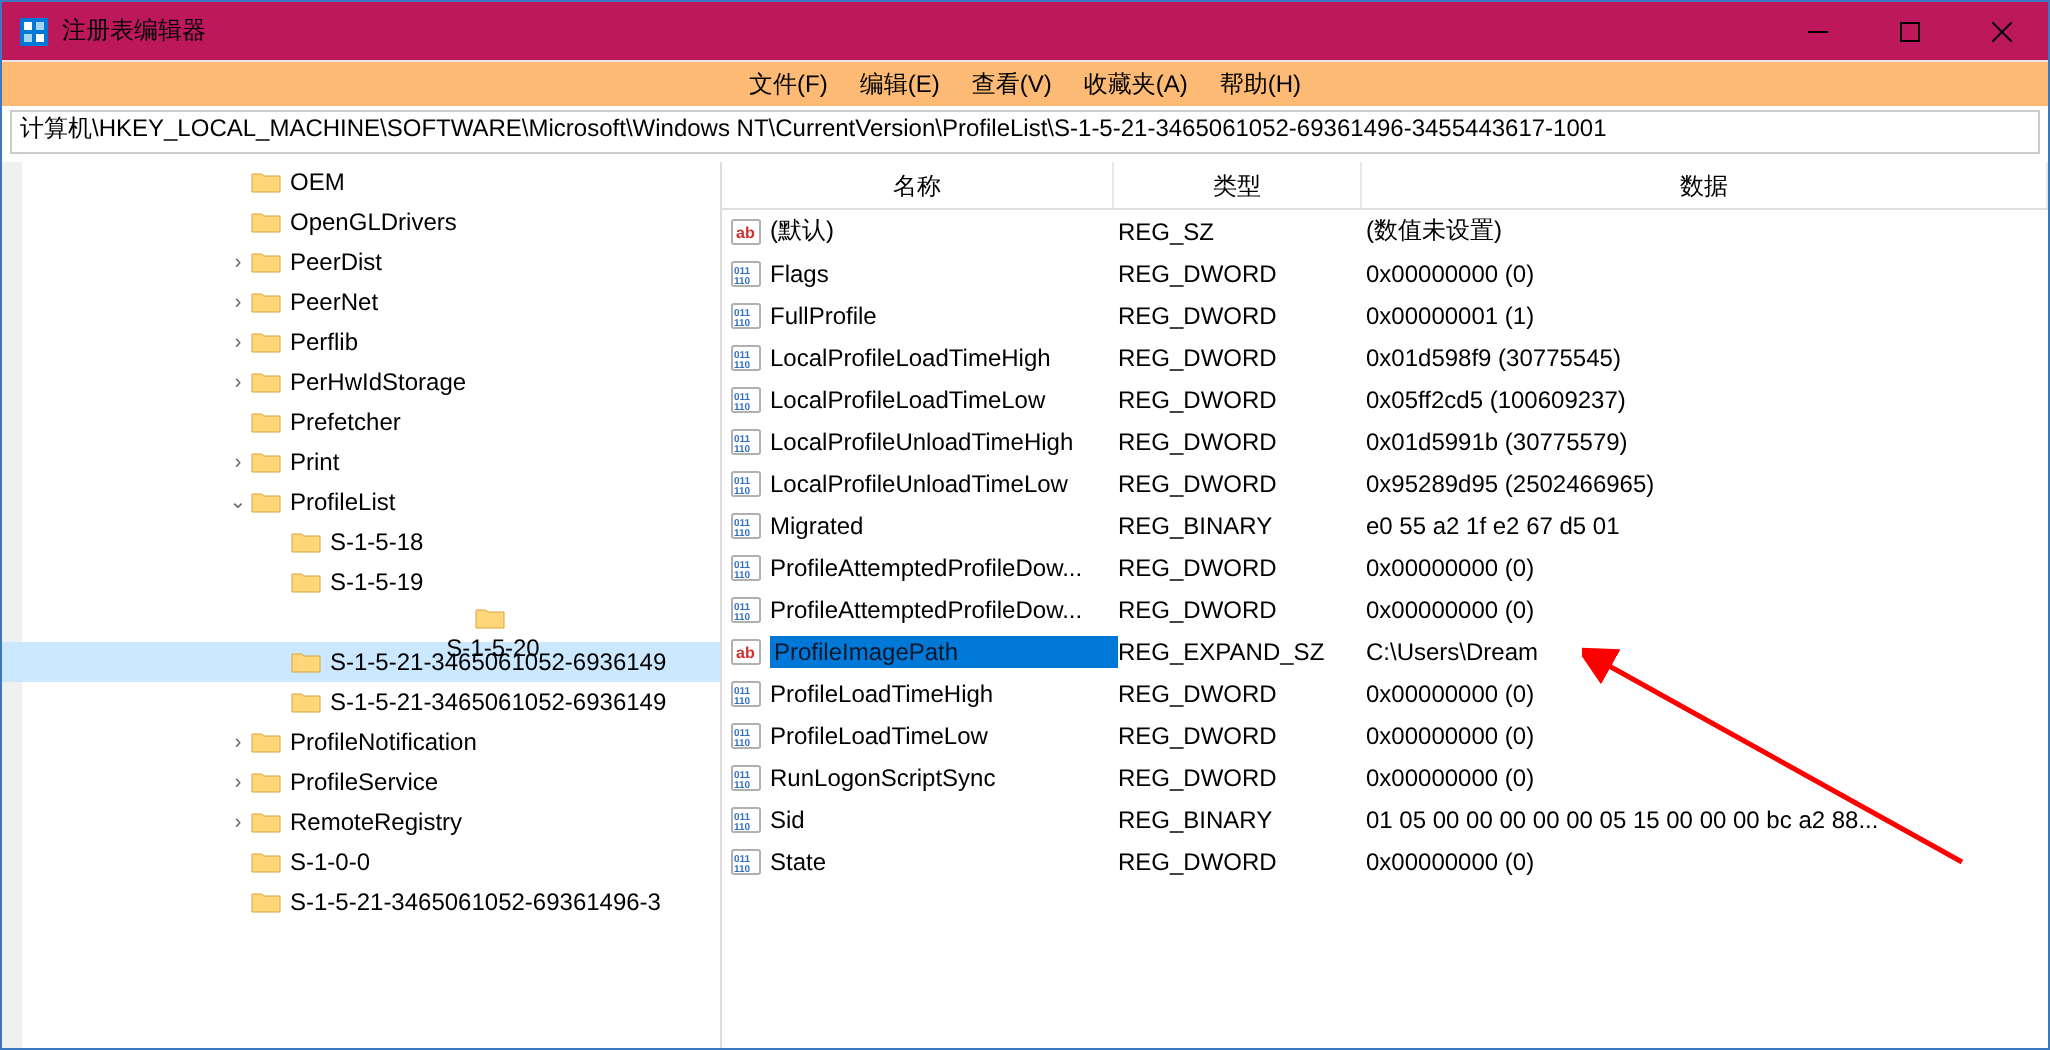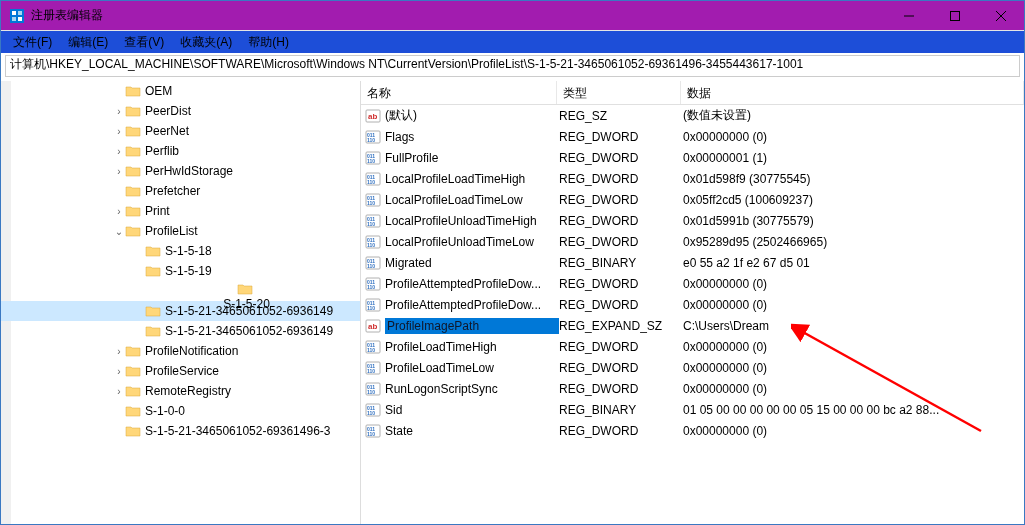--- a/index.html
+++ b/index.html
@@ -1,32 +1,32 @@
 <!DOCTYPE html>
 <html><head>
 <meta charset="utf-8">
 <style>
 * { margin: 0; padding: 0; box-sizing: border-box; font-family: "Segoe UI", "Microsoft YaHei", sans-serif; }
 body { background: #fff; font-size: 12px; overflow: hidden; }
 .window { width: 1025px; height: 525px; border: 1px solid #3a78c2; display: flex; flex-direction: column; background: #fff; }
-.titlebar { height: 30px; display: flex; align-items: center; background: #a21caf; border-bottom: 1px solid #e5e5e5; }
+.titlebar { height: 30px; display: flex; align-items: center; background: #be185d; border-bottom: 1px solid #e5e5e5; }
 .app-icon { width: 16px; height: 16px; margin: 0 6px 0 8px; display: inline-flex; align-items: center; justify-content: center; }
 .app-icon svg { width: 16px; height: 16px; }
 .title-text { flex: 1; font-size: 12px; color: #000; }
 .winbtns { display: flex; height: 100%; }
 .winbtn { width: 46px; display: flex; align-items: center; justify-content: center; cursor: pointer; }
-.menubar { height: 22px; display: flex; align-items: center; padding: 0 4px; background: #1d4ed8; }
+.menubar { height: 22px; display: flex; align-items: center; padding: 0 4px; background: #fdba74; justify-content: center; }
 .menuitem { padding: 2px 8px; cursor: pointer; font-size: 12px; color: #000; }
 .addressbar { height: 22px; border: 1px solid #ccc; margin: 2px 4px 4px 4px; display: flex; align-items: flex-start; padding: 0 4px; background: #fff; }
 .addressbar-text { font-size: 12px; color: #000; }
 .content { flex: 1; display: flex; overflow: hidden; }
 .tree-pane { width: 360px; border-right: 1px solid #ddd; overflow-y: auto; overflow-x: hidden; position: relative; }
 .list-pane { flex: 1; display: flex; flex-direction: column; overflow: hidden; position: relative; }
 .list-header { height: 24px; display: flex; background: #fff; border-bottom: 1px solid #e0e0e0; }
-.col-header { padding: 4px 6px; font-size: 12px; color: #000; border-right: 1px solid #e8e8e8; }
+.col-header { padding: 4px 6px; font-size: 12px; color: #000; border-right: 1px solid #e8e8e8; text-align: center; }
 .col-name { width: 196px; }
 .col-type { width: 124px; }
 .col-data { flex: 1; }
 .list-body { flex: 1; overflow: auto; }
 .list-row { height: 21px; display: flex; align-items: center; padding-left: 4px; }
 .val-icon { width: 16px; height: 16px; margin-right: 4px; display: inline-flex; align-items: center; justify-content: center; flex-shrink: 0; }
 .val-name { width: 174px; font-size: 12px; white-space: nowrap; overflow: hidden; text-overflow: ellipsis; }
 .val-name.selected { background: #0078d7; color: #0f172a; padding: 1px 2px; }
 .val-type { width: 124px; font-size: 12px; }
 .val-data { flex: 1; font-size: 12px; white-space: nowrap; overflow: hidden; text-overflow: ellipsis; }
@@ -92,20 +92,29 @@
           <div class="tree-row" style="padding-left: 112px;">
             <span class="tree-expand"></span>
             <span class="folder-icon">
               <svg width="16" height="16" viewBox="0 0 16 16">
                 <path d="M1 4 L1 13 L15 13 L15 5 L7 5 L6 4 Z" fill="#ffd77a" stroke="#d9a43b" stroke-width="0.5"></path>
               </svg>
             </span>
             <span>OEM</span>
           </div>
           <div class="tree-row" style="padding-left: 112px;">
+            <span class="tree-expand"></span>
+            <span class="folder-icon">
+              <svg width="16" height="16" viewBox="0 0 16 16">
+                <path d="M1 4 L1 13 L15 13 L15 5 L7 5 L6 4 Z" fill="#ffd77a" stroke="#d9a43b" stroke-width="0.5"></path>
+              </svg>
+            </span>
+            <span>OpenGLDrivers</span>
+          </div>
+          <div class="tree-row" style="padding-left: 112px;">
             <span class="tree-expand">›</span>
             <span class="folder-icon">
               <svg width="16" height="16" viewBox="0 0 16 16">
                 <path d="M1 4 L1 13 L15 13 L15 5 L7 5 L6 4 Z" fill="#ffd77a" stroke="#d9a43b" stroke-width="0.5"></path>
               </svg>
             </span>
             <span>PeerDist</span>
           </div>
           <div class="tree-row" style="padding-left: 112px;">
             <span class="tree-expand">›</span>

